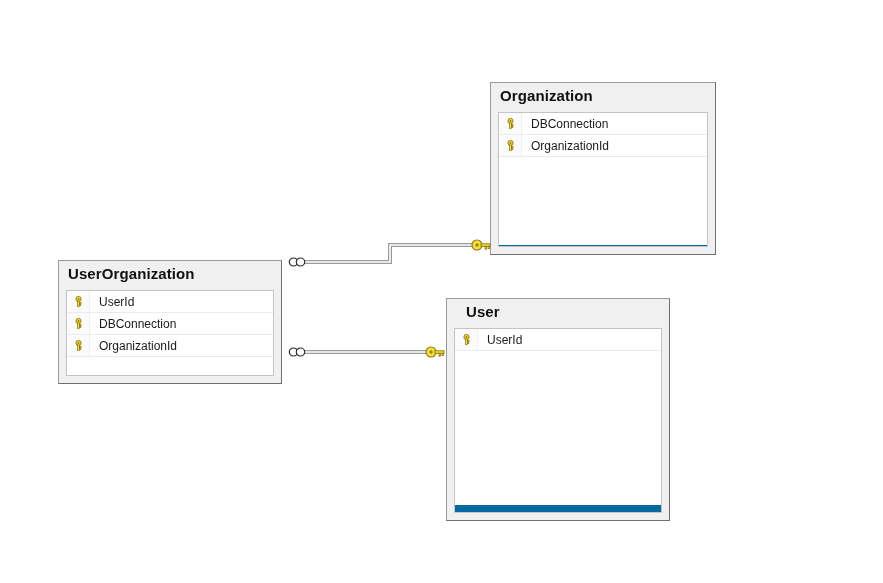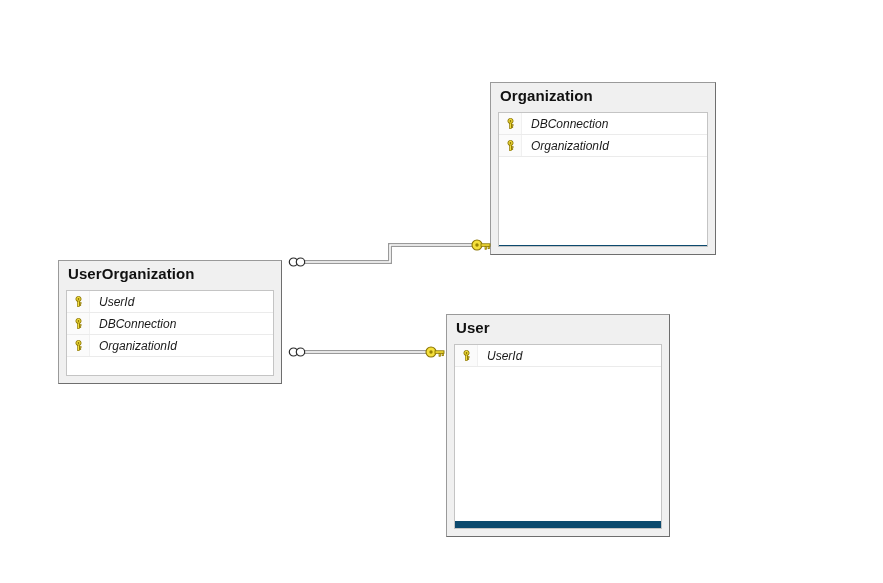--- a/index.html
+++ b/index.html
@@ -41,24 +41,23 @@
     line-height: 16px;
     white-space: nowrap;
   }
   .entity-body {
     position: absolute;
     left: 7px;
     right: 7px;
     top: 29px;
     bottom: 7px;
     box-sizing: border-box;
-    background: #0c4a6e;
+    background: #0369a1;
     border: 1px solid #c4c4c4;
     overflow: hidden;
-    font-style: italic;
   }
   .row {
     position: relative;
     height: 22px;
     box-sizing: border-box;
     border-bottom: 1px solid #ebebeb;
     background: #ffffff;
     display: flex;
     align-items: center;
   }
@@ -232,21 +231,21 @@
           </svg>
         </div>
         <div class="row-label">OrganizationId</div>
       </div>
       <div class="row empty">
           <div class="row-gutter"></div>
         </div>
     </div>
   </div>
 
-  <div class="entity" id="entity-user" style="left:446px; top:314px; width:224px; height:223px;">
+  <div class="entity" id="entity-user" style="left:446px; top:298px; width:224px; height:223px;padding-left:10px;">
     <div class="entity-title">User</div>
     <div class="entity-body">
       <div class="row">
         <div class="row-gutter">
           <svg class="key-ico" viewBox="0 0 11 11">
             <circle cx="5.5" cy="3" r="2.6" fill="#f5e03c" stroke="#8a7400" stroke-width="0.9"></circle>
             <circle cx="5.5" cy="3" r="0.9" fill="#8a7400"></circle>
             <rect x="4.6" y="5" width="1.8" height="5.6" fill="#f5e03c" stroke="#8a7400" stroke-width="0.7"></rect>
             <rect x="6.4" y="6.6" width="1.7" height="1.1" fill="#f5e03c" stroke="#8a7400" stroke-width="0.6"></rect>
             <rect x="6.4" y="8.6" width="1.4" height="1.1" fill="#f5e03c" stroke="#8a7400" stroke-width="0.6"></rect>

